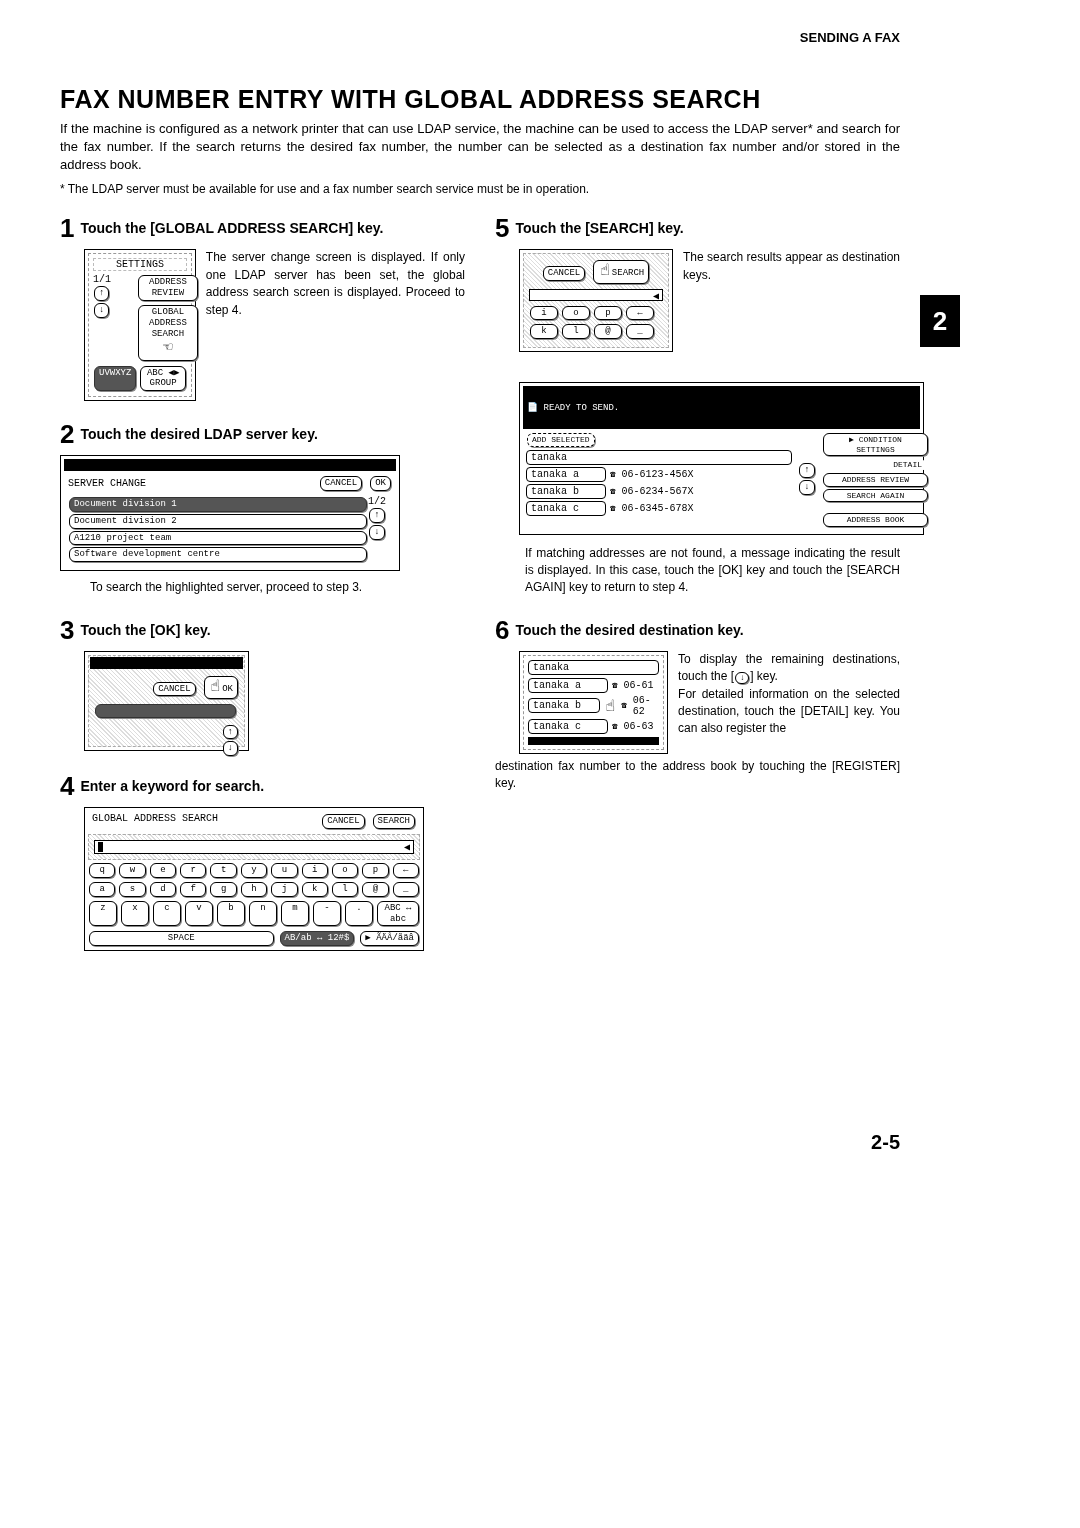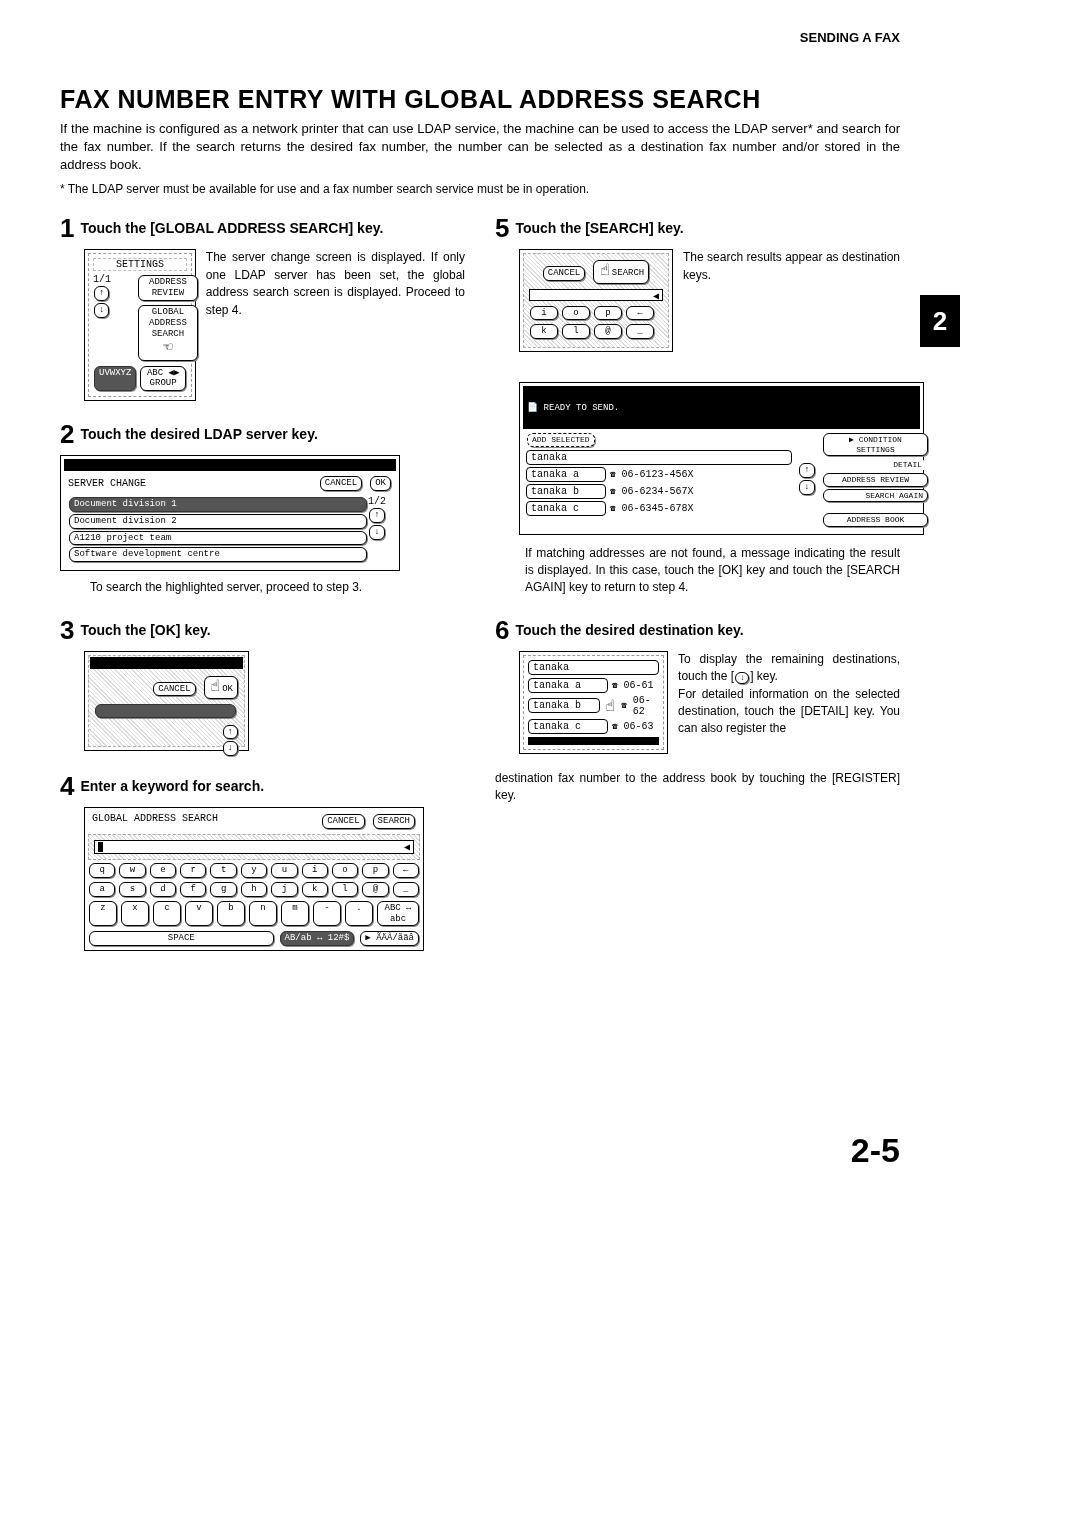--- a/index.html
+++ b/index.html
@@ -115,21 +115,21 @@
     background: #000;
     color: #fff;
     font-size: 26px;
     font-weight: bold;
     display: flex;
     align-items: center;
     justify-content: center;
   }
   .page-number {
     text-align: right;
-    font-size: 34px;
+    font-size: 20px;
     font-weight: 900;
     margin-top: 160px;
   }
   .kbd-row { display:flex; gap:2px; margin:2px 0;}
   .kbd-row .lcd-btn{ width:18px; }
   .bottom-bar {display:flex; gap:4px; margin-top:3px; font-size:8px;}
   .res-row{ display:flex; align-items:center; gap:4px; margin:2px 0;}
   .res-row .name{ border:1px solid #000; border-radius:4px; padding:1px 4px; width:70px; display:inline-block;}
   .phone-icon::before{content:"\260E"; font-size:9px; margin-right:2px;}
   .arrow-down::before{content:"\2193";}
@@ -363,21 +363,21 @@
               </div>
           </div>
           <div style="width:22px;text-align:center;padding-top:30px">
             <div class="lcd-btn arrow-up"></div>
             <div class="lcd-btn arrow-down"></div>
           </div>
           <div style="width:95px">
             <div class="lcd-btn tiny" style="width:100%;text-align:center">▶ <span>CONDITION SETTINGS</span></div>
             <div class="lcd-btn tiny" style="width:100%;text-align:right;margin-top:2px;border:none;box-shadow:none">DETAIL</div>
             <div class="lcd-btn tiny" style="width:100%;text-align:center">ADDRESS REVIEW</div>
-            <div class="lcd-btn tiny" style="width:100%;text-align:right">SEARCH AGAIN</div>
+            <div class="lcd-btn tiny" style="width:100%;text-align:center">SEARCH AGAIN</div>
             <div class="lcd-btn tiny" style="width:100%;text-align:center;margin-top:10px">ADDRESS BOOK</div>
           </div>
         </div>
       </div>
 
       <div class="step-text-full" style="margin-top:10px">If matching addresses are not found, a message indicating the result is displayed. In this case, touch the [OK] key and touch the [SEARCH AGAIN] key to return to step 4.</div>
     </div>
 
     <div class="step">
       <div class="step-head">
@@ -406,19 +406,19 @@
               </div>
             <div style="background:#000;height:8px;margin-top:3px"></div>
           </div>
         </div>
         <div class="step-text">
           <span>To display the remaining destinations, touch the [</span><span class="lcd-btn arrow-down tiny" style="padding:0 4px"></span><span>] key.</span>
           <br>
           <span>For detailed information on the selected destination, touch the [DETAIL] key. You can also register the</span>
         </div>
       </div>
-      <div class="step-text" style="margin-top:16px">destination fax number to the address book by touching the [REGISTER] key.</div>
+      <div class="step-text" style="margin-top:4px">destination fax number to the address book by touching the [REGISTER] key.</div>
     </div>
 
   </div>
 </div>
 
 <div class="page-number">2-5</div>
 
 </body></html>

